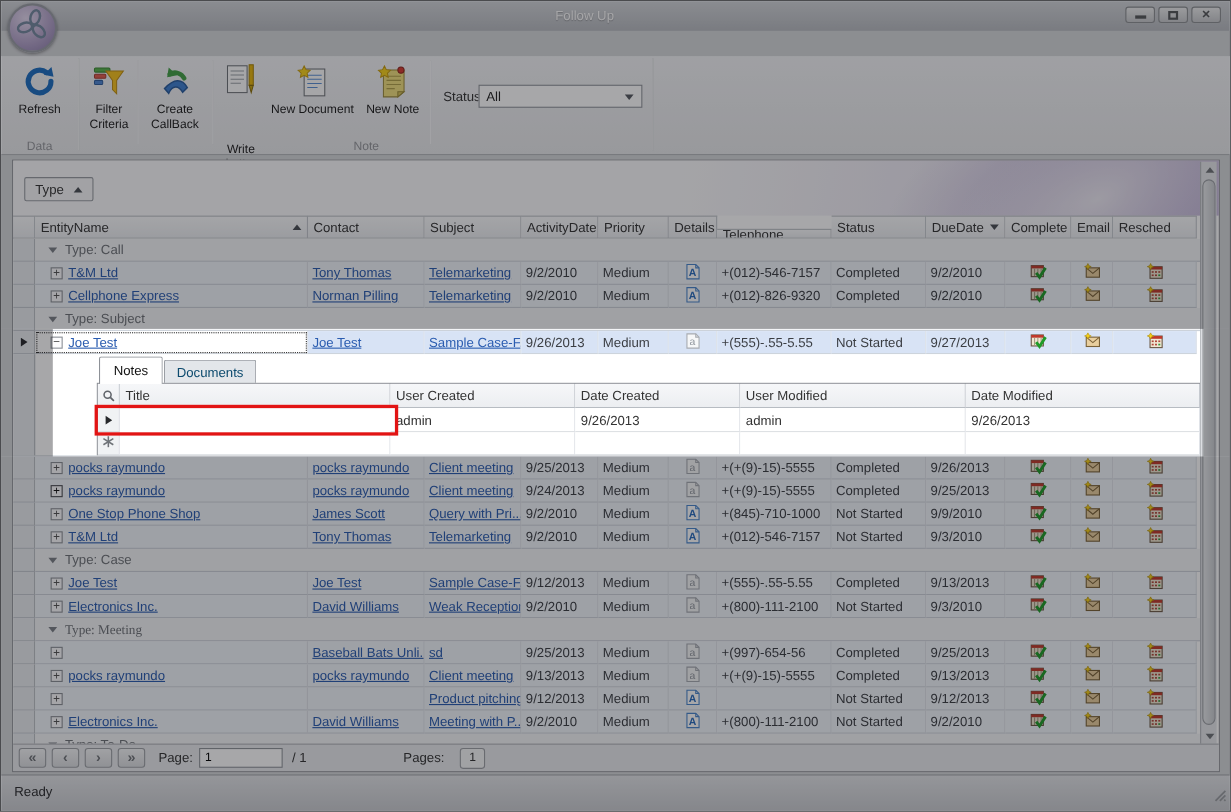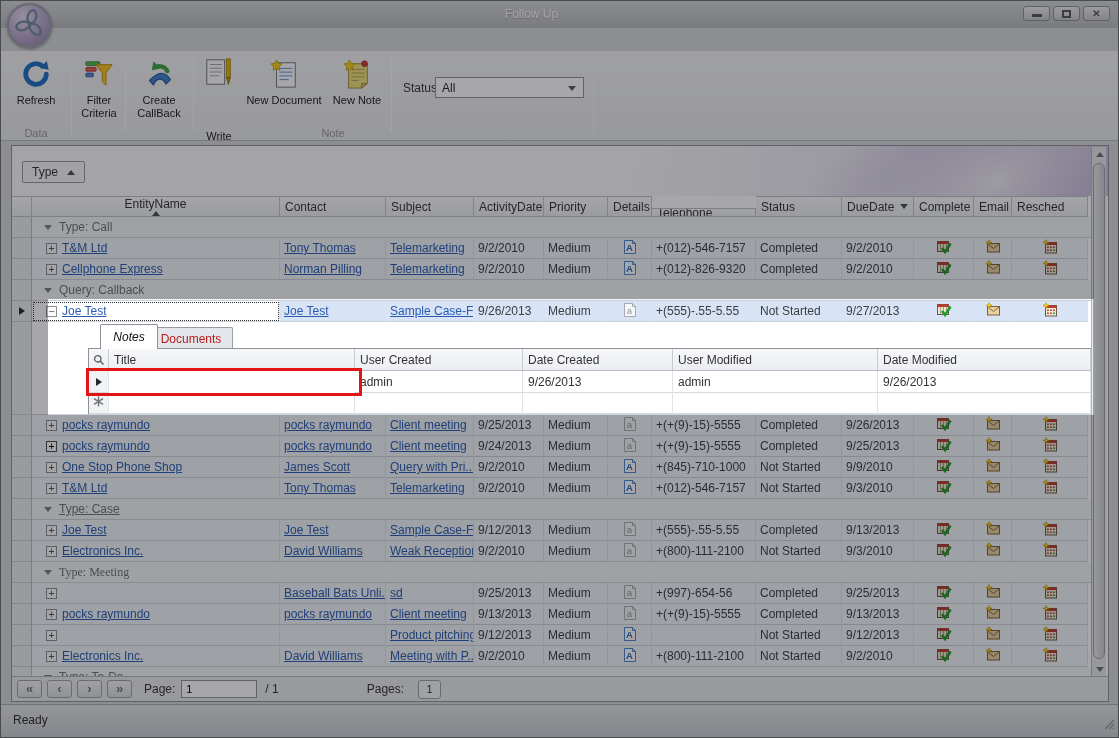--- a/index.html
+++ b/index.html
@@ -92,24 +92,24 @@
   .selcell{background:#d8e3f5;}
   .focuscell{background:#fff !important;outline:1px dotted #333;outline-offset:-2px;}
   .curarrow{width:0;height:0;border-left:6px solid #26282b;border-top:4px solid transparent;
     border-bottom:4px solid transparent;}
   .ic-center{justify-content:center;}
   
   .detailrow{position:relative;height:93px;background:#fff;border-bottom:1px solid #ccd2da;}
   .detail-ind{position:absolute;left:0;top:0;width:20px;height:100%;background:#e9ecf0;
     border-right:1px solid #b9bdc2;}
   .ntab{position:absolute;font-size:12px;display:flex;align-items:center;justify-content:center;}
-  .ntab.active{left:88px;top:2px;width:58px;height:25px;background:#fff;border:1px solid #8d9197;
-    border-bottom:none;border-radius:2px 2px 0 0;color:#111;z-index:2;font-style:italic;}
+  .ntab.active{left:78px;top:2px;width:58px;height:25px;background:#fff;border:1px solid #8d9197;
+    border-bottom:none;border-radius:2px 2px 0 0;color:#111;z-index:2;}
   .ntab.inactive{left:137px;top:5px;width:84px;height:22px;background:#e3e6ea;border:1px solid #9a9ea4;
-    border-bottom:none;border-radius:2px 2px 0 0;color:#b91c1c;}
+    border-bottom:none;border-radius:2px 2px 0 0;color:#0c4a6e;}
   .ngrid{position:absolute;left:76px;top:26px;width:1004px;height:66px;border:1px solid #8d9197;background:#fff;}
   .nrow{display:flex;height:22px;}
   .ncell{border-right:1px solid #e0e3e8;border-bottom:1px solid #d6dade;font-size:12px;color:#333;
     display:flex;align-items:center;padding:0 5px;overflow:hidden;white-space:nowrap;background:#fff;}
   .nhead .ncell{background:linear-gradient(#f6f7f9,#eceef1);border-right:1px solid #c6cad0;
     border-bottom:1px solid #b7bcc2;}
   .n-ind{justify-content:center;padding:0;background:#f0f2f4;}
   .ellip{margin-left:auto;color:#444;font-weight:bold;letter-spacing:1px;font-size:11px;padding-right:2px;}
   .redring{position:absolute;left:-3px;top:19px;width:276px;height:28px;border:3px solid #e21414;z-index:6;}
   
@@ -279,21 +279,21 @@
       <div class="sw sw2"></div>
       <div class="chip">
         <span>Type</span>
         <span class="caret-up"></span>
       </div>
     </div>
     <div class="ghead" id="ghead">
         <div class="hcell" style="width: 20px;">
           <span class="lbl"></span>
         </div>
-        <div class="hcell" style="width: 248px; flex-direction: column;">
+        <div class="hcell" style="width: 248px;">
           <span class="lbl">EntityName</span>
           <span class="caret-up"></span>
         </div>
         <div class="hcell" style="width: 106px;">
           <span class="lbl">Contact</span>
         </div>
         <div class="hcell" style="width: 88px;">
           <span class="lbl">Subject</span>
         </div>
         <div class="hcell" style="width: 70px;">
@@ -444,21 +444,21 @@
                 </g>
                 <rect x="11" y="10.5" width="1.8" height="1.5" fill="#2f9b3a"></rect>
                 <path d="M4 .6l1 2 2 .8-2 .8-1 2-1-2-2-.8 2-.8z" fill="#f6d018" stroke="#b2910c" stroke-width=".6"></path>
               </svg></span>
           </div>
         </div>
         <div class="grow grouprow">
           <div class="cell c-ind" style="width: 20px;"></div>
           <div class="cell c-rest" style="width: 1060px;">
             <span class="caret-grp"></span>
-            <span>Query: Callback</span>
+            <span>Type: Subject</span>
           </div>
         </div>
         <div class="grow">
           <div class="cell c-ind" style="width: 20px;">
             <span class="curarrow"></span>
           </div>
           <div class="cell focuscell" style="width: 248px; padding-left: 14px;">
             <span class="expander">−</span>
             <span class="link">Joe Test</span>
           </div>
@@ -784,21 +784,21 @@
                   <rect x="5" y="10.5" width="1.8" height="1.5"></rect>
                   <rect x="8" y="10.5" width="1.8" height="1.5"></rect>
                 </g>
                 <rect x="11" y="10.5" width="1.8" height="1.5" fill="#2f9b3a"></rect>
                 <path d="M4 .6l1 2 2 .8-2 .8-1 2-1-2-2-.8 2-.8z" fill="#f6d018" stroke="#b2910c" stroke-width=".6"></path>
               </svg></span>
           </div>
         </div>
         <div class="grow grouprow">
           <div class="cell c-ind" style="width: 20px;"></div>
-          <div class="cell c-rest" style="width: 1060px; text-decoration: underline;">
+          <div class="cell c-rest" style="width: 1060px;">
             <span class="caret-grp"></span>
             <span>Type: Case</span>
           </div>
         </div>
         <div class="grow">
           <div class="cell c-ind" style="width: 20px;"></div>
           <div class="cell " style="width: 248px; padding-left: 14px;">
             <span class="expander">+</span>
             <span class="link">Joe Test</span>
           </div>

